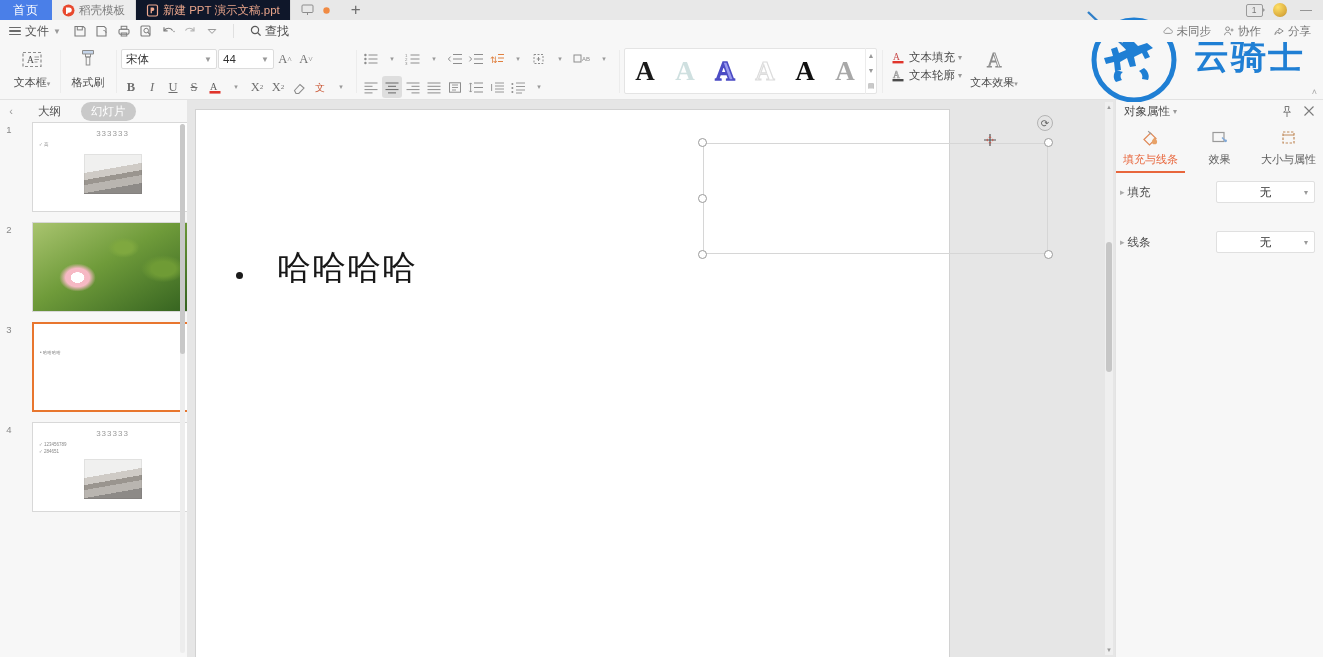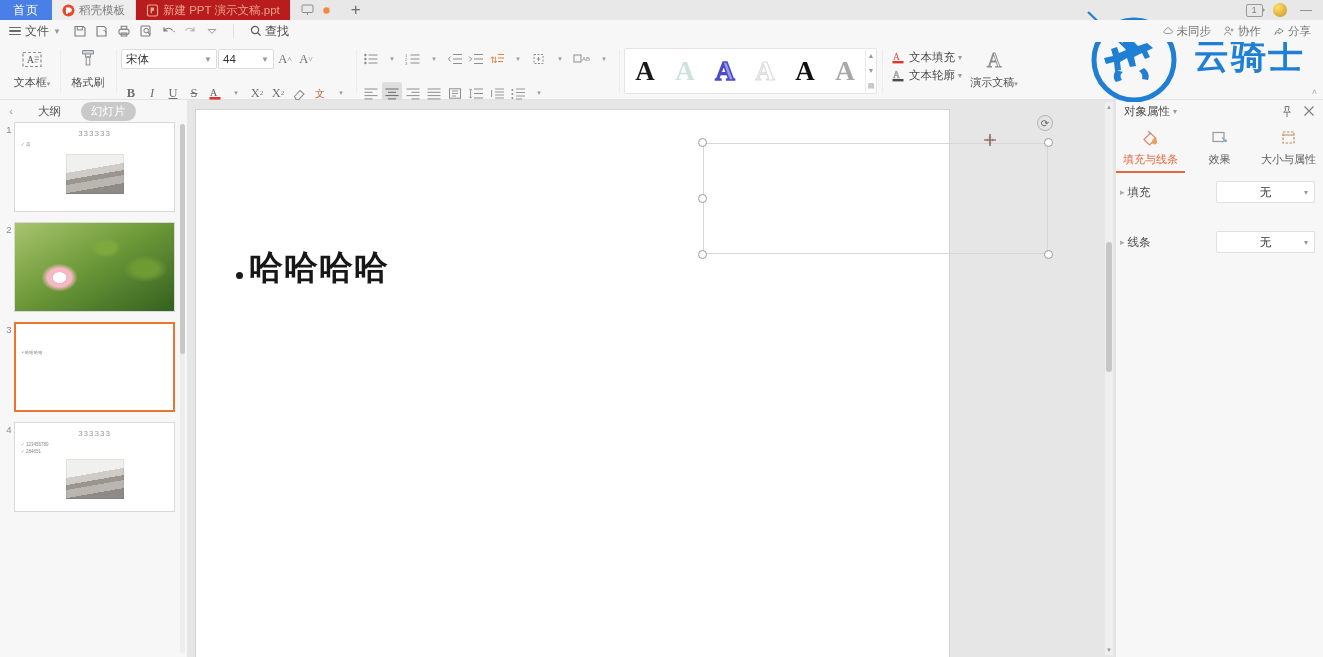--- a/index.html
+++ b/index.html
@@ -17,21 +17,21 @@
   .tabbar { height:20px; background:#e8e8e8; display:flex; align-items:stretch; position:relative; }
   .tab-home {
     width:52px; background:#4a7fe8; color:#fff; font-size:12px;
     display:flex; align-items:center; justify-content:center; letter-spacing:1px;
   }
   .tab {
     display:flex; align-items:center; gap:4px; padding:0 10px; font-size:11.5px;
     color:#7d7d7d; background:#e8e8e8; border-right:1px solid #dcdcdc; max-width:180px;
   }
   .tab.t2 { background:#ededed; }
-  .tab.active-doc { background:#b91c1c; color:#e8a48a; }
+  .tab.active-doc { background:#0f172a; color:#e8a48a; }
   .tab .ticon { width:13px; height:13px; display:inline-block; flex:none; }
   .tab .lbl { white-space:nowrap; overflow:hidden; text-overflow:ellipsis; }
   .tabbar-right { margin-left:auto; display:flex; align-items:center; gap:0; padding-right:4px; }
   .tb-ctrl { width:26px; height:20px; display:flex; align-items:center; justify-content:center; color:#8a8a8a; font-size:12px; }
   .mini-tools { display:flex; align-items:center; gap:8px; padding:0 10px; background:#e8e8e8; height:20px;}
   .plus-tab { width:30px; display:flex; align-items:center; justify-content:center; font-size:17px; color:#6e6e6e; background:#e8e8e8; }
   .badge-1 { width:17px;height:13px;border:1px solid #9a9a9a;border-radius:2px;font-size:8.5px;display:flex;align-items:center;justify-content:center;color:#777;position:relative;}
   .badge-1:after{content:"";position:absolute;right:-3px;top:2px;border-left:3px solid #9a9a9a;border-top:3px solid transparent;border-bottom:3px solid transparent;}
   .avatar-sm { width:14px;height:14px;border-radius:50%;background:radial-gradient(circle at 35% 30%, #ffe066, #d9a93c 70%, #8f7a2a);}
 
@@ -51,21 +51,21 @@
   .menurow-right { margin-left:auto; display:flex; align-items:center; gap:12px; padding-right:8px; color:#777; font-size:11.5px; }
   .mr-item { display:flex; align-items:center; gap:3px; }
 
   
   .ribbon { height:58px; background:#f7f7f7; display:flex; align-items:stretch; padding:2px 0 0 4px; position:relative; border-bottom:1px solid #e2e2e2; }
   .rgroup { display:flex; align-items:flex-start; padding:0 5px; position:relative; }
   .rgroup + .rgroup:before { content:""; position:absolute; left:0; top:6px; bottom:6px; width:1px; background:#ececec;}
   .bigbtn { width:46px; display:flex; flex-direction:column; align-items:center; gap:2px; padding-top:3px; }
   .bigbtn .glyph { height:26px; display:flex; align-items:center; justify-content:center;}
   .bigbtn .cap { font-size:11px; color:#4b4b4b; white-space:nowrap;}
-  .col2 { display:flex; flex-direction:column; justify-content:flex-start; gap:10px; padding-top:3px;}
+  .col2 { display:flex; flex-direction:column; justify-content:flex-start; gap:4px; padding-top:3px;}
   .rrow { display:flex; align-items:center; gap:1px; height:24px;}
   .sbtn { min-width:20px; height:22px; display:flex; align-items:center; justify-content:center; color:#6f6f6f; font-size:12.5px; padding:0 2px; border-radius:3px;}
   .sbtn.on { background:#dedede; }
   .fontbox { display:flex; align-items:center; height:20px; border:1px solid #dcdcdc; background:#fff; font-size:11.5px; color:#333; padding:0 4px; border-radius:2px; }
   .fontbox .val { flex:1; }
   .fontbox .car { color:#999; font-size:8px; margin-left:4px;}
   .fname { width:96px; }
   .fsize { width:56px; }
   .bold { font-weight:bold; }
   .ital { font-style:italic; }
@@ -90,21 +90,21 @@
 
   
   .thumbpane { width:188px; background:#f7f7f7; display:flex; flex-direction:column; position:relative; border-right:1px solid #e6e6e6;}
   .thumbhead { height:22px; display:flex; align-items:center; gap:10px; padding-left:4px; font-size:11.5px; color:#555;}
   .collapse-arrow { width:14px; text-align:center; color:#9a9a9a; font-size:11px;}
   .tpill { padding:2px 10px; border-radius:10px; font-size:11.5px; }
   .tpill.on { background:#c9c9c9; color:#fff; }
   .thumblist { flex:1; overflow:hidden; position:relative; padding-left:4px; }
   .thumbitem { position:relative; margin:0 0 10px 0; }
   .tnum { position:absolute; left:0; top:2px; width:10px; text-align:center; font-size:9.5px; color:#888;}
-  .tcard { margin-left:10px; width:161px; height:90px; background:#fff; border:1px solid #d8d8d8; position:relative; overflow:hidden;}
+  .tcard { margin-left:28px; width:161px; height:90px; background:#fff; border:1px solid #d8d8d8; position:relative; overflow:hidden;}
   .thumbitem.sel .tcard { border:2px solid #e8762e; }
   .tc-title { text-align:center; font-size:8px; color:#9a9a9a; margin-top:6px; letter-spacing:1px;}
   .tc-bul { font-size:4.5px; color:#888; margin:3px 0 0 6px; line-height:1.6;}
   .tc-img {
     width:58px;height:40px; margin:6px auto 0 auto;
     background:linear-gradient(170deg,#f0f0ef 0 38%,#cfcbc6 38% 52%,#9a958f 52% 62%,#b9b5b0 62% 78%,#8d8a87 78% 100%);
     box-shadow: inset 0 0 0 1px rgba(0,0,0,.06);
   }
   .tc-flower {
     position:absolute; inset:0;
@@ -114,21 +114,21 @@
       radial-gradient(ellipse 30px 18px at 82% 52%, #6f9b35 0 40%, rgba(111,155,53,0) 75%),
       linear-gradient(150deg,#a9c46f 0%,#6f9b3a 45%,#33611f 100%);
   }
   .tc-bul-simple { font-size:4.5px; color:#888; margin:26px 0 0 6px;}
   .tpane-scroll { position:absolute; right:2px; top:24px; width:5px; bottom:4px; background:#ededed; border-radius:3px;}
   .tpane-scroll i { position:absolute; left:0; top:0; width:5px; height:230px; background:#c8c8c8; border-radius:3px; display:block;}
 
   
   .canvaswrap { flex:1; position:relative; background:#e6e6e6; overflow:hidden;}
   .slide { position:absolute; left:8px; top:10px; width:753px; height:640px; background:#fff; box-shadow:0 0 0 1px #d2d2d2; }
-  .bullet-line { position:absolute; left:40px; top:135px; display:flex; align-items:baseline; gap:6px;font-weight:bold; }
+  .bullet-line { position:absolute; left:40px; top:135px; display:flex; align-items:baseline; gap:34px; }
   .bullet-dot { width:7px; height:7px; border-radius:50%; background:#1b1b1b; display:inline-block;}
   .bullet-text { font-family:"DejaVu Serif","Liberation Serif", serif; font-size:34px; color:#171717; letter-spacing:1px;}
 
   
   .selbox { position:absolute; left:507px; top:33px; width:345px; height:111px; }
   .selbox .edge { position:absolute; inset:0; border:1px solid #d6d6d6;}
   .hnd { position:absolute; width:9px; height:9px; border-radius:50%; background:#fff; border:1px solid #9a9a9a; }
   .hnd.tl{left:-5px;top:-5px;} .hnd.tr{right:-5px;top:-5px;}
   .hnd.ml{left:-5px;top:50%;margin-top:-5px;} .hnd.bl{left:-5px;bottom:-5px;}
   .hnd.br{right:-5px;bottom:-5px;}
@@ -526,21 +526,21 @@
           <span>文本轮廓</span>
           <span class="car">▾</span>
         </div>
       </div>
       <div class="bigbtn" style="width:56px;">
         <span class="glyph">
           <svg width="24" height="24" viewBox="0 0 24 24">
               <text x="5" y="19" font-size="20" font-family="Liberation Serif, serif" fill="none" stroke="#8d8d8d" stroke-width=".9">A</text>
             </svg>
         </span>
-        <span class="cap"><span>演示文稿</span><span style="font-size:7px;color:#999;">▾</span></span>
+        <span class="cap"><span>文本效果</span><span style="font-size:7px;color:#999;">▾</span></span>
       </div>
     </div>
 
     <div class="ribbon-more" style="color:#aaa;font-size:9px;padding-right:6px;">˄</div>
   </div>
 
   <div class="watermark">
     <svg width="108" height="92" viewBox="0 0 108 92">
       <circle cx="54" cy="50" r="40" fill="none" stroke="#1f7fd4" stroke-width="5"></circle>
       <path d="M8 2 L46 38" stroke="#2f7fc8" stroke-width="2.4"></path>

